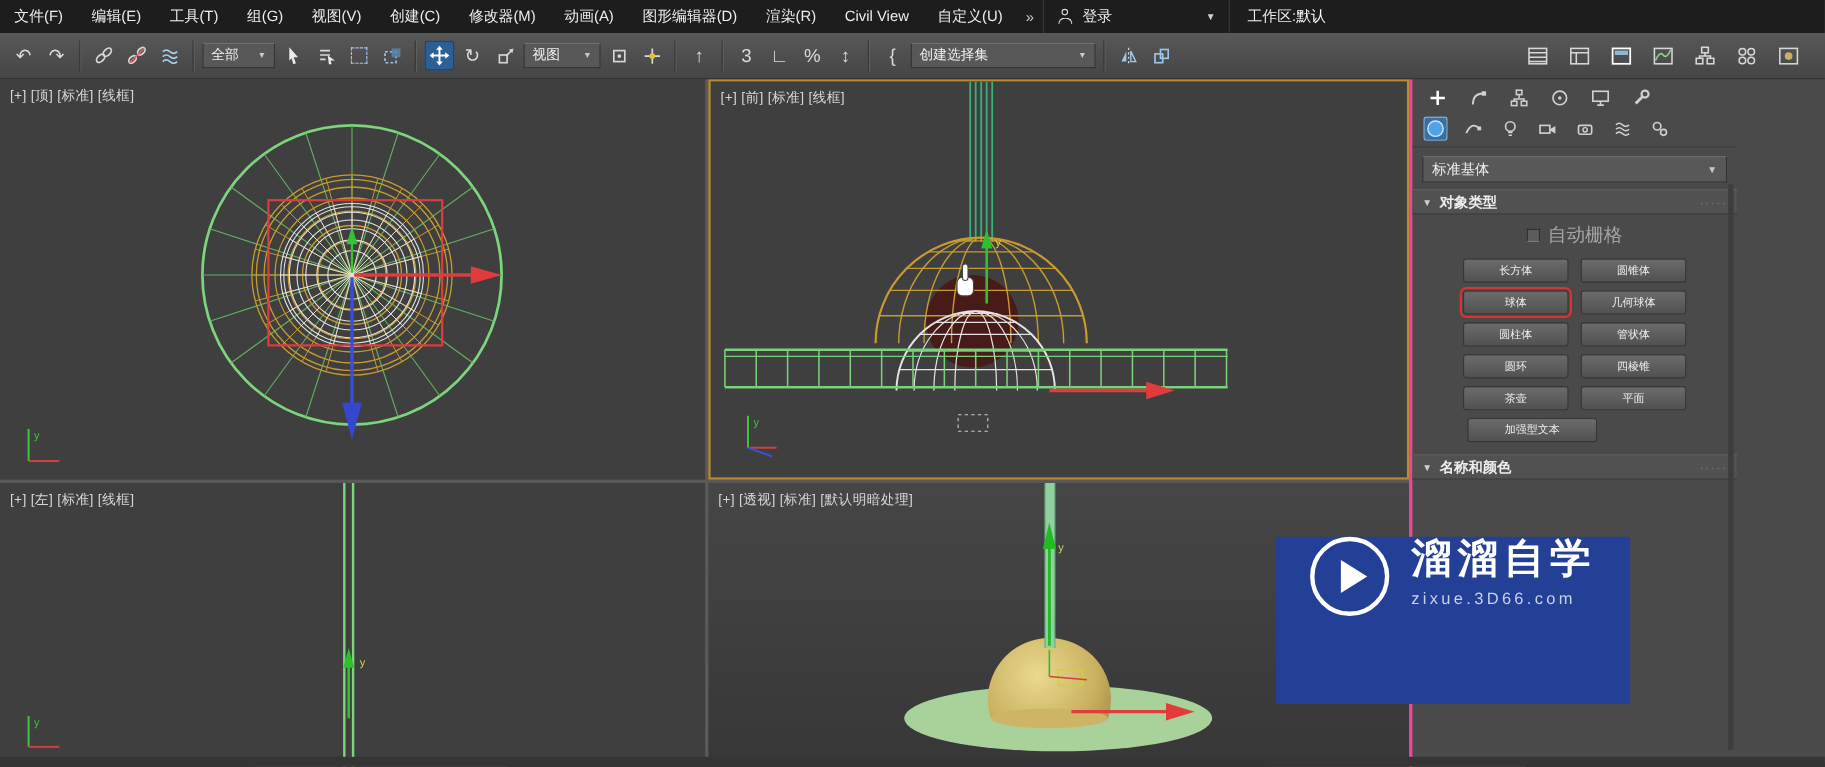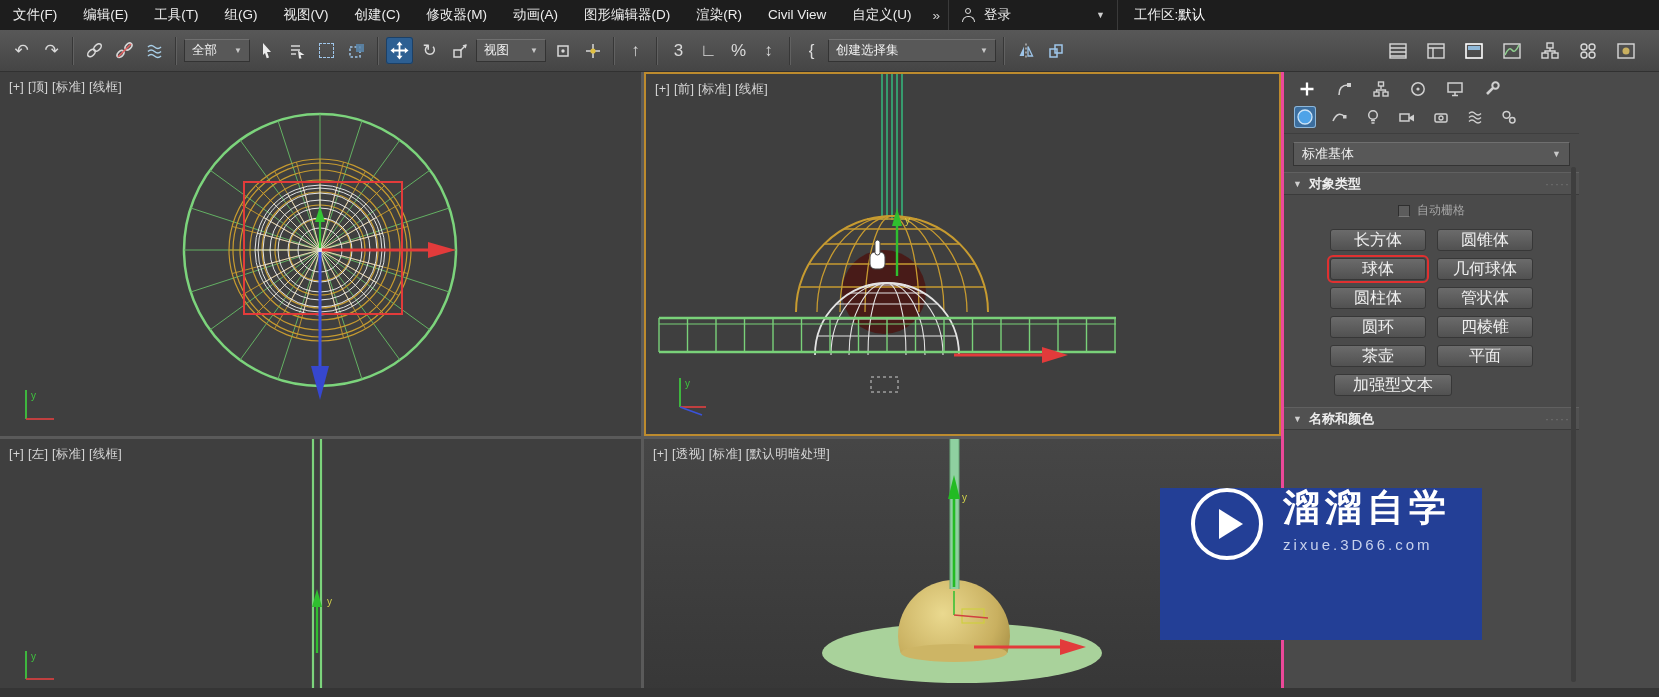--- a/index.html
+++ b/index.html
@@ -53,25 +53,25 @@
   .cp-cats { display:flex; align-items:center; gap:12px; padding:4px 10px 6px; height:32px; border-bottom:1px solid #3e3e3e; }
   .cat-sel { background:#3c6e9e; border-radius:3px; box-shadow:inset 0 0 0 1px #8db6d8; }
   .cp-icon { width:22px; height:22px; display:flex; align-items:center; justify-content:center; }
   .cp-dropdown { margin:8px 9px 6px; height:24px; background:#585858; border:1px solid #333; border-top-color:#6f6f6f;
     display:flex; align-items:center; padding:0 8px; font-size:13px; color:#efefef; }
   .cp-dropdown .dd-caret { margin-left:auto; font-size:9px; color:#c9c9c9; }
   .rollout-header { height:23px; background:#515151; border-top:1px solid #606060; border-bottom:1px solid #3b3b3b;
     display:flex; align-items:center; gap:7px; padding:0 9px; font-size:13px; font-weight:bold; color:#ededed; }
   .rollout-header .tri { font-size:9px; color:#cfcfcf; font-weight:normal; }
   .rollout-header .grip { margin-left:auto; color:#777; font-size:12px; letter-spacing:1px; font-weight:normal; }
-  .autogrid-row { display:flex; align-items:center; gap:7px; justify-content:center; padding:7px 0 3px; color:#a4a4a4; font-size:12px; }
+  .autogrid-row { display:flex; align-items:center; gap:7px; justify-content:center; padding:7px 0 3px; color:#a4a4a4; font-size:17px; }
   .checkbox { width:12px; height:12px; background:#5c5c5c; border:1px solid #2e2e2e; border-bottom-color:#7a7a7a; }
   .btn-grid { display:grid; grid-template-columns:96px 96px; gap:7px 11px; justify-content:center; padding:7px 0 11px; }
   .cp-btn { height:22px; background:linear-gradient(#6b6b6b,#515151); border:1px solid #373737; border-radius:3px;
-    color:#f0f0f0; font-size:16px; display:flex; align-items:center; justify-content:center; white-space:nowrap; }
+    color:#f0f0f0; font-size:10px; display:flex; align-items:center; justify-content:center; white-space:nowrap; }
   .cp-btn.wide { grid-column:1 / span 2; width:118px; justify-self:start; margin-left:4px; }
   .cp-btn.red-highlight { outline:2px solid #e03030; outline-offset:1px; }
   .name-row { display:flex; align-items:center; gap:8px; padding:10px 0 0 46px; }
   .name-field { width:158px; height:21px; background:#2c2c2c; border:1px solid #1e1e1e; color:#dedede;
     font-size:13px; display:flex; align-items:center; padding:0 7px; font-family:"DejaVu Sans Mono",monospace; }
   .color-swatch { width:24px; height:21px; background:#e3e8a8; border:1px solid #1e1e1e; }
   .cp-scrolltrack { position:absolute; left:287px; top:95px; width:5px; height:515px; background:#3e3e3e; border-radius:2px; }
   
   .watermark { position:absolute; left:1160px; top:488px; width:322px; height:152px; background:#233f96;
     display:flex; justify-content:center; gap:20px; z-index:40; }

